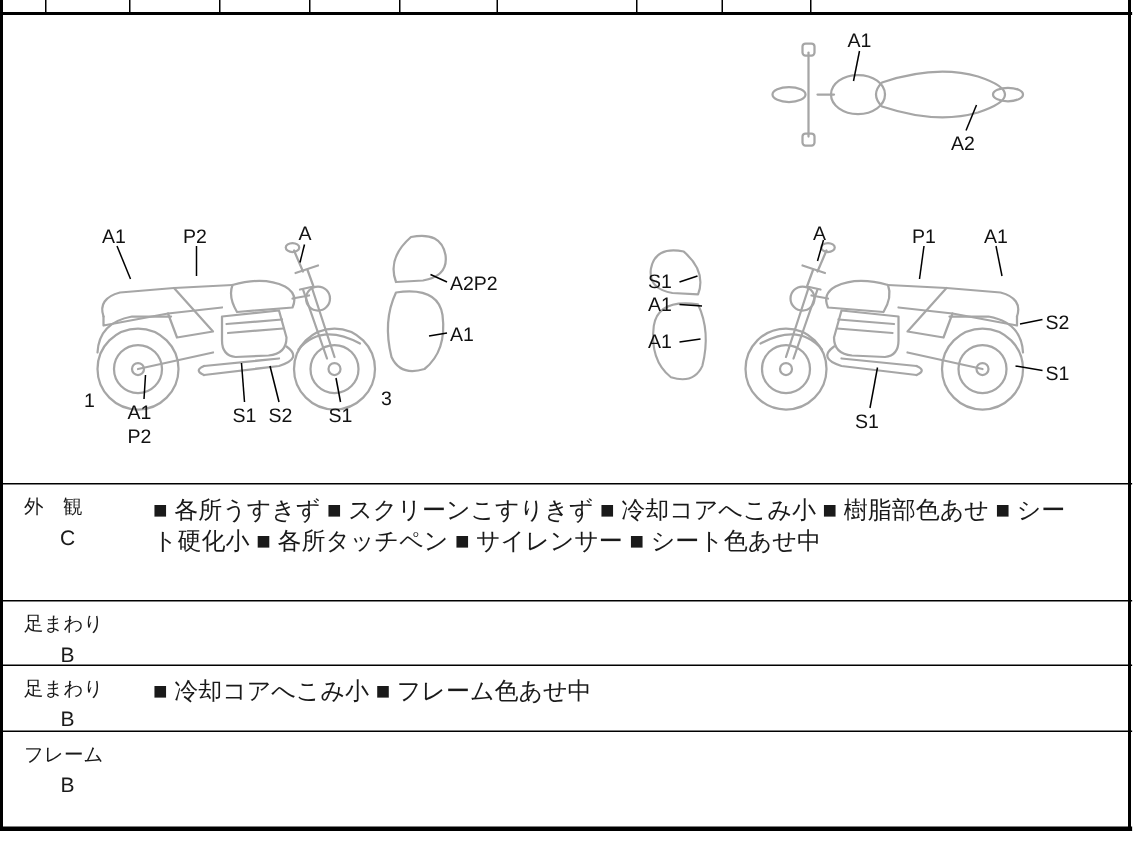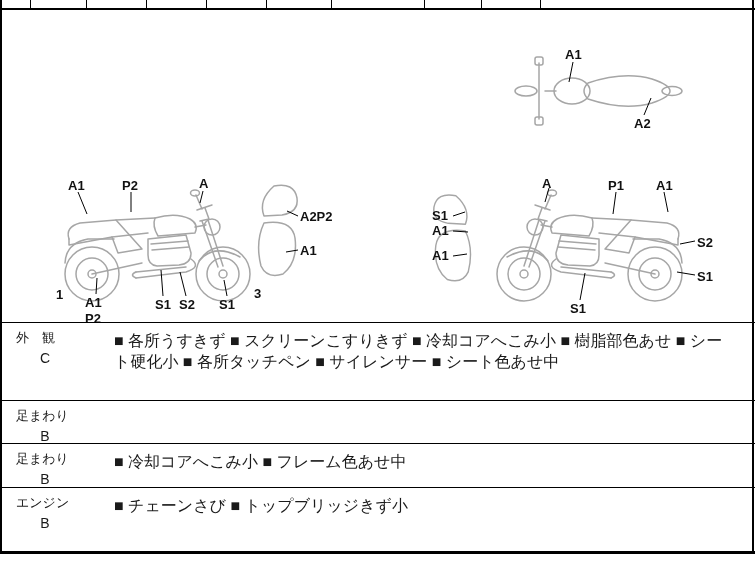--- a/index.html
+++ b/index.html
@@ -8,25 +8,25 @@
   .sheet { position:relative; width:755px; height:561px; background:#fff; overflow:hidden; }
 
   .edge { position:absolute; background:#000; }
   .edge-left  { left:0;  top:0; width:2px; height:554px; }
   .edge-right { left:752px; top:0; width:2px; height:554px; }
   .bottom-bar { position:absolute; left:0; top:551px; height:3px; width:755px; background:#000; }
 
   .top-strip { position:absolute; left:0; top:0; width:755px; height:10px; border-bottom:2px solid #000; }
   .tick { position:absolute; top:0; width:1px; height:9px; background:#000; }
 
-  .diagram { position:absolute; left:0; top:28px; width:732px; height:310px;font-weight:bold; }
+  .diagram { position:absolute; left:0; top:0; width:732px; height:310px; }
   .diagram svg.abs { position:absolute; }
   .dlabel { position:absolute; font-size:13px; line-height:14px; color:#111; white-space:nowrap; }
 
-  .crow { position:absolute; left:0; width:755px; border-top:1px solid #000; display:flex; align-items:flex-start;gap:12px; }
+  .crow { position:absolute; left:0; width:755px; border-top:1px solid #000; display:flex; align-items:flex-start; }
   .cat-col { width:96px; padding:6px 0 0 16px; flex:0 0 auto; }
   .cat-name { font-size:13px; }
   .cat-grade { width:58px; text-align:center; font-size:14px; margin-top:3px; }
   .row-desc { flex:1; padding:7px 30px 0 6px; font-size:16px; line-height:21px; }
 </style>
 </head>
 <body>
 
 <div class="sheet">
 
@@ -180,23 +180,22 @@
   <div class="crow" style="top:443px; height:44px">
     <div class="cat-col">
       <div class="cat-name">足まわり</div>
       <div class="cat-grade">B</div>
     </div>
     <div class="row-desc">■ 冷却コアへこみ小  ■ フレーム色あせ中</div>
   </div>
 
   <div class="crow" style="top:487px; height:64px">
     <div class="cat-col">
-      <div class="cat-name">エンジン</div>
+      <div class="cat-name">フレーム</div>
       <div class="cat-grade">B</div>
     </div>
-    <div class="row-desc">■ チェーンさび  ■ トップブリッジきず小</div>
   </div>
 
   <div class="edge edge-left"></div>
   <div class="edge edge-right"></div>
   <div class="bottom-bar"></div>
 
 </div>
 
 </body></html>

